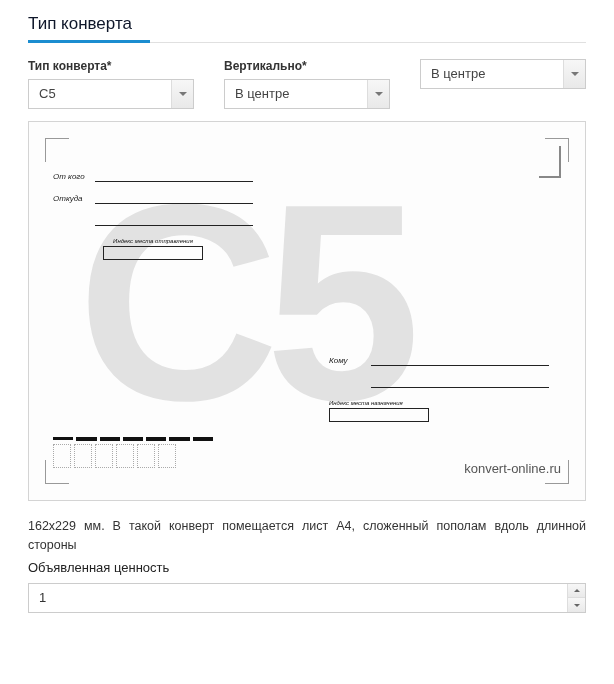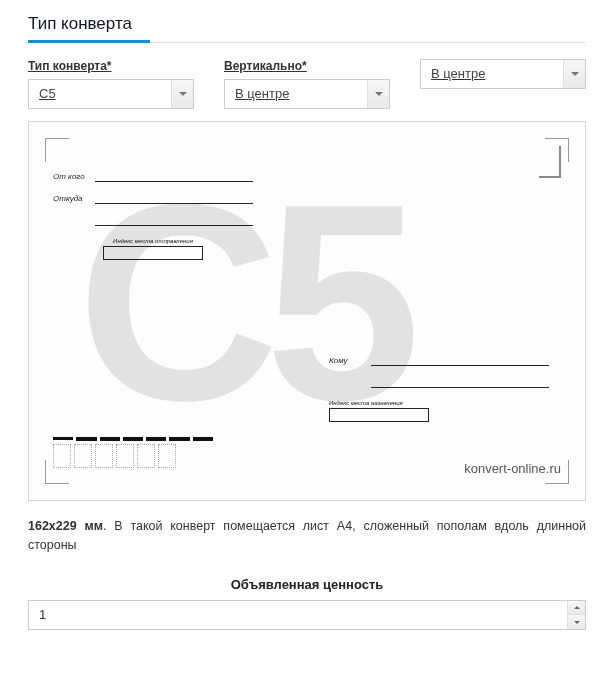--- a/index.html
+++ b/index.html
@@ -27,21 +27,21 @@
     left: 0;
     width: 122px;
     height: 3px;
     background: #1b8dd0;
   }
   .row {
     display: flex;
     gap: 30px;
     margin-bottom: 8px;
   }
-  .field { flex: 1; min-width: 0; text-decoration: underline; }
+  .field { flex: 1; min-width: 0; }
   .label {
     font-weight: 700;
     font-size: 12px;
     color: #333;
     margin-bottom: 6px;
     display: block;
   }
   .select-wrap {
     position: relative;
     width: 100%;
@@ -151,29 +151,28 @@
     right:0; bottom:0;
     font-size:13px; color:#555;
   }
   .desc {
     font-size: 12.5px;
     color: #333;
     margin-top: 16px;
     line-height: 1.55;
     text-align: justify;
   }
-  .desc b { font-weight:700;margin-top:16px; }
+  .desc b { font-weight:400;margin-top:16px; }
   .sub-label {
-    font-weight: 700;
+    font-weight: 400;
     font-size: 13px;
     color: #222;
-    margin-top: 21px;
+    margin-top: 4px;
     margin-bottom: 8px;
     display:block;
-    text-align:center;
   }
   .spin-wrap {
     position: relative;
     width: 100%;
   }
   .spin-input {
     width: 100%;
     height: 30px;
     border: 1px solid #ccc;
     padding: 0 26px 0 10px;

